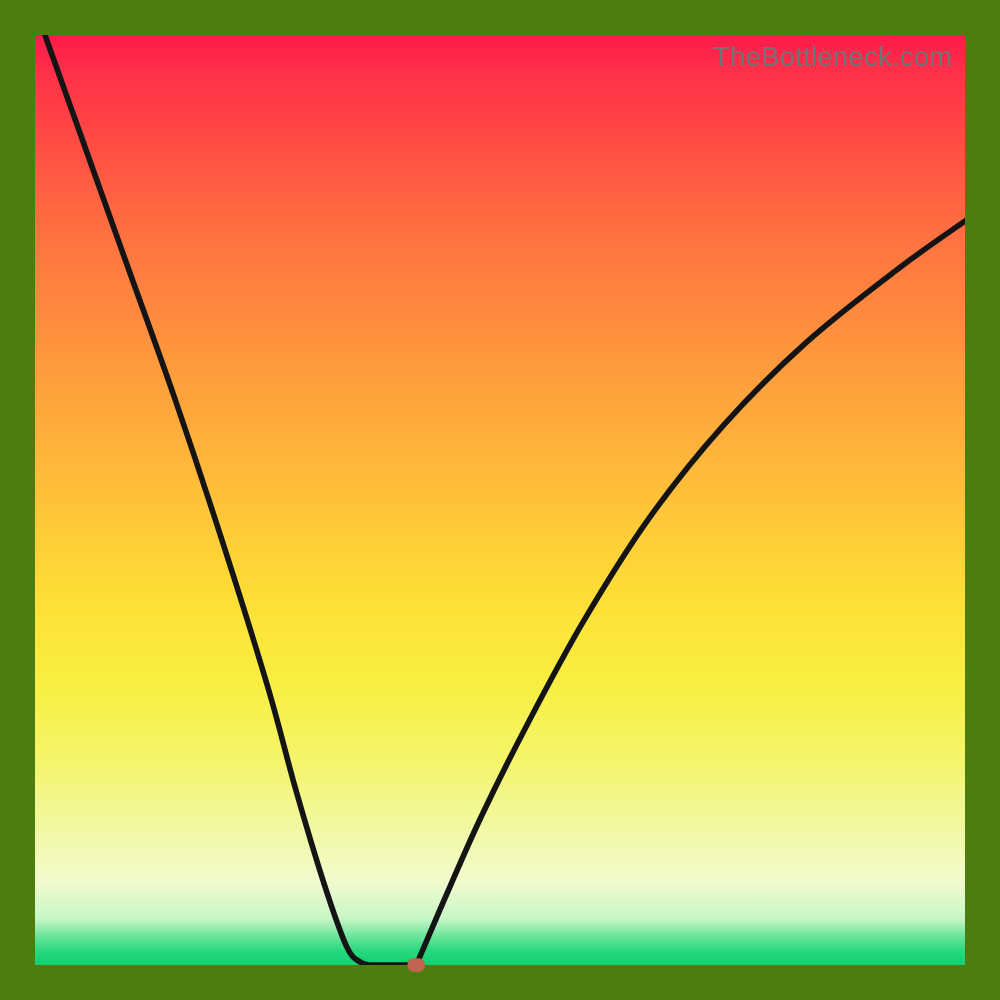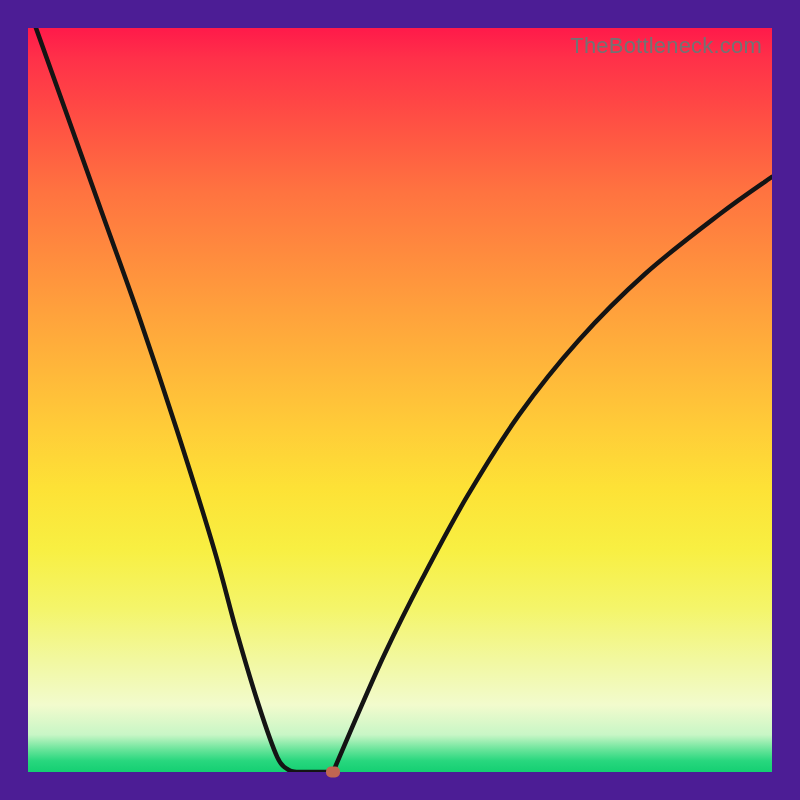--- a/index.html
+++ b/index.html
@@ -8,21 +8,21 @@
     width: 800px;
     height: 800px;
     background: #000;
     overflow: hidden;
     font-family: Arial, Helvetica, sans-serif;
   }
   .frame {
     position: relative;
     width: 800px;
     height: 800px;
-    background: #4c1d95;
+    background: #4d7c0f;
   }
   .plot-area {
     position: absolute;
     left: 28px;
     top: 28px;
     width: 744px;
     height: 744px;
     background: linear-gradient(
       to bottom,
       #ff1a4a 0%,

